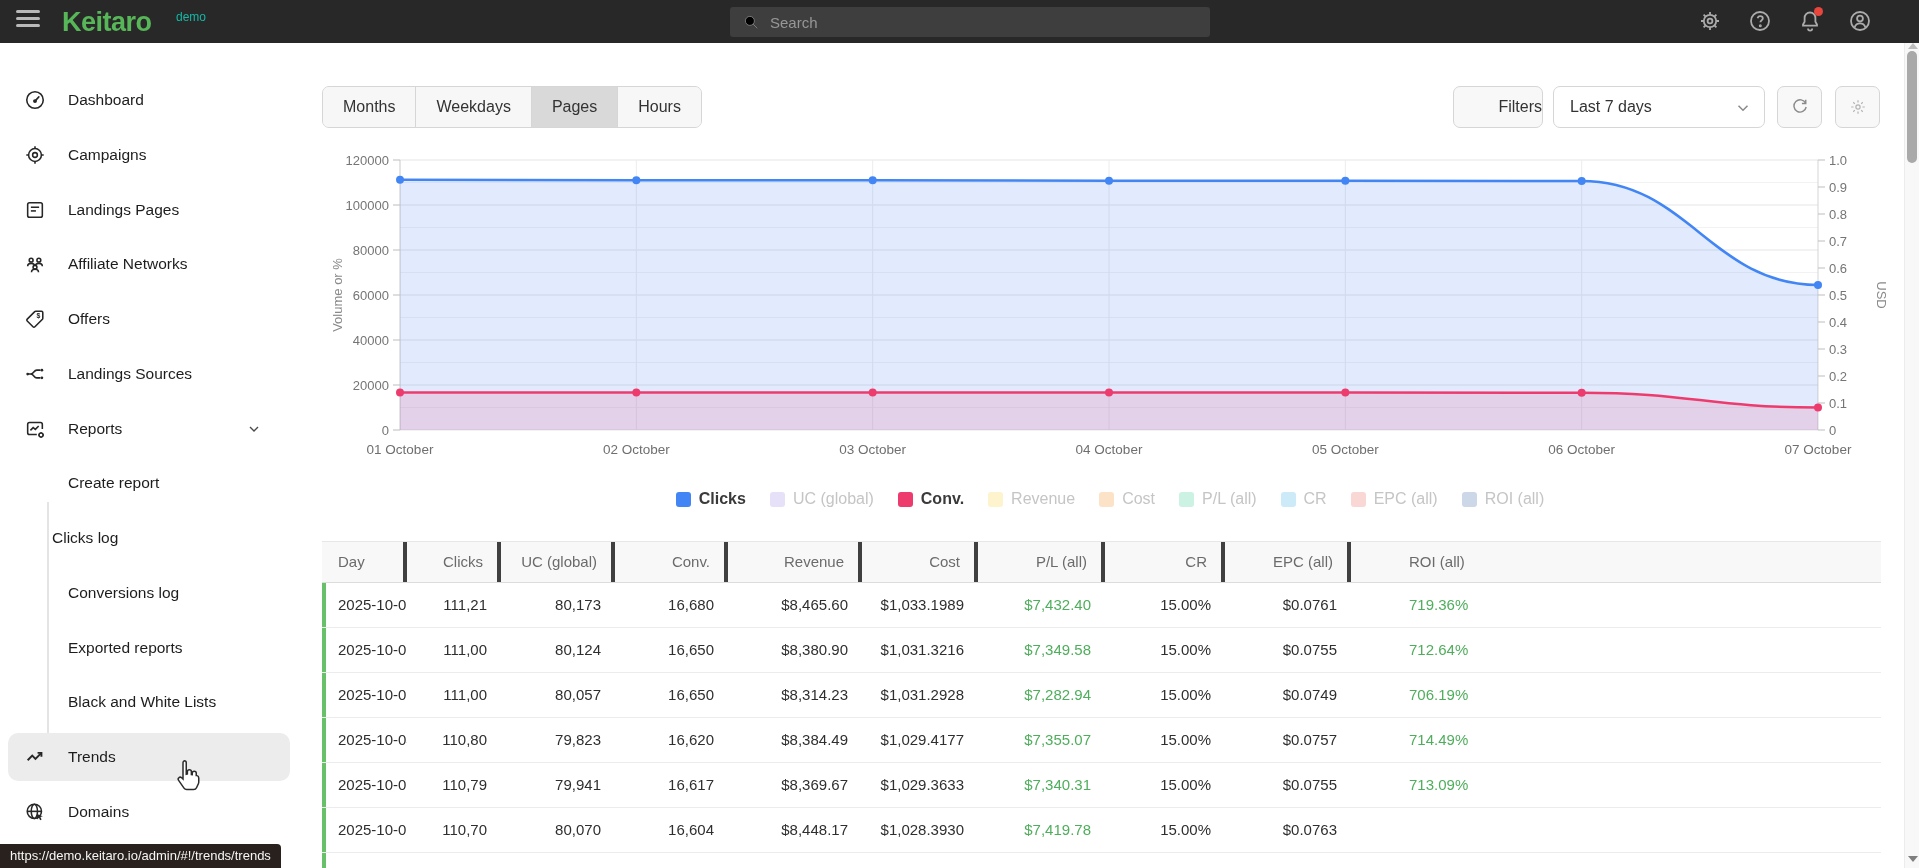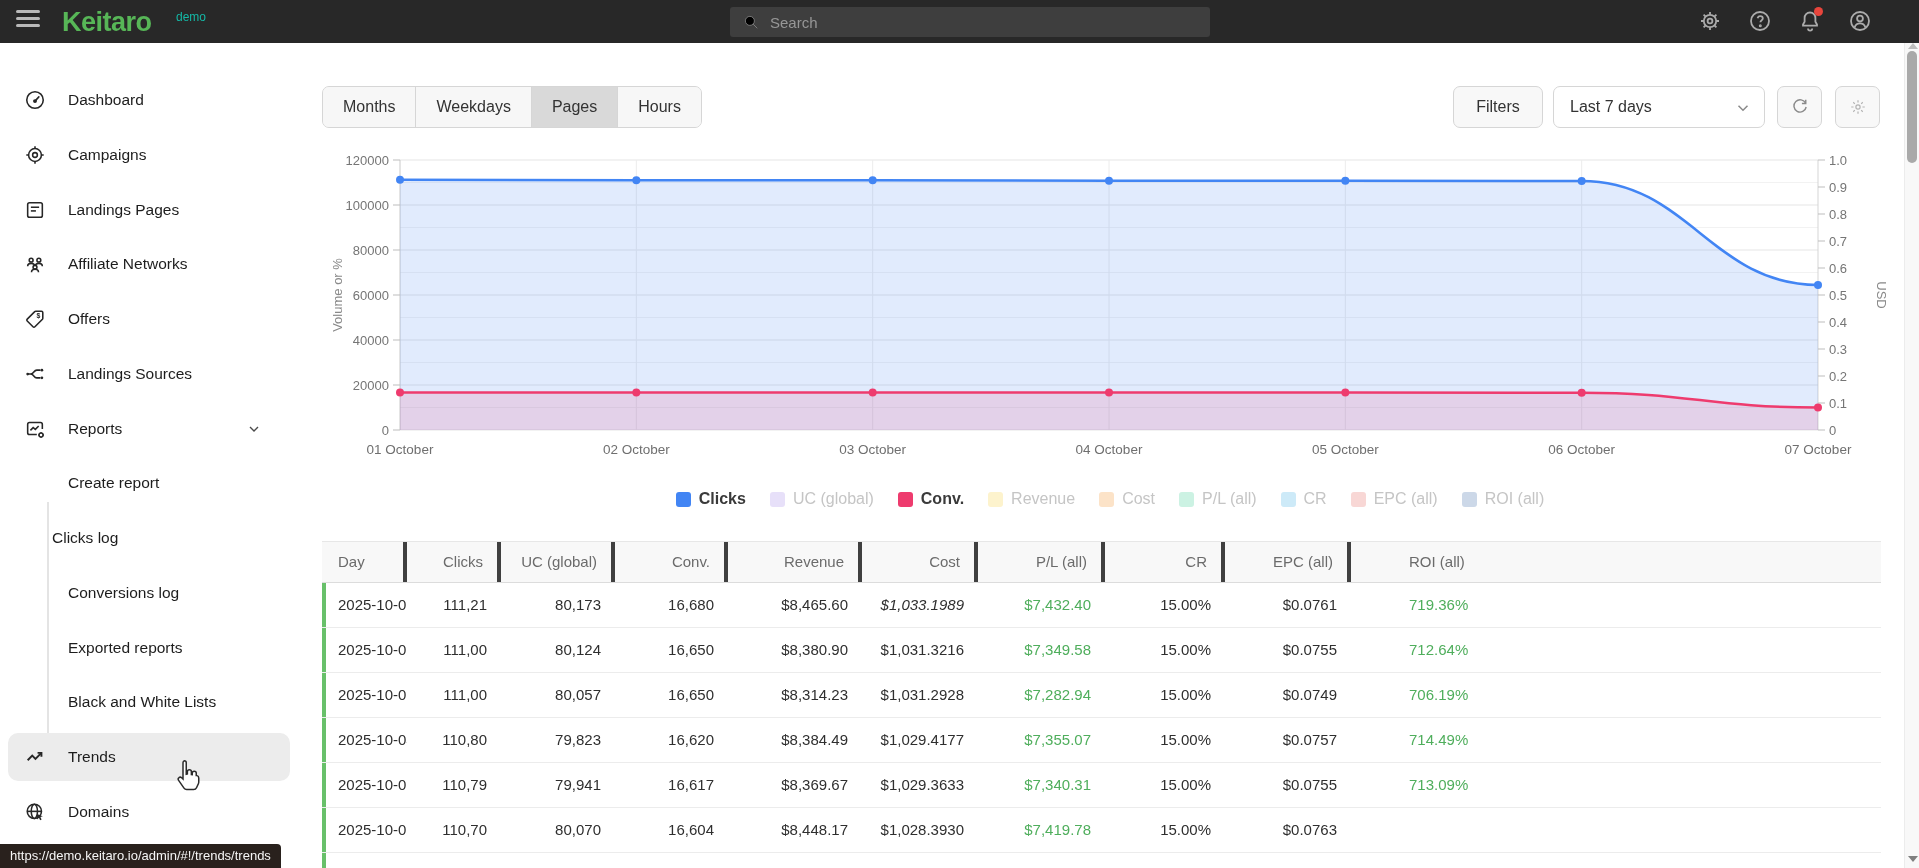--- a/index.html
+++ b/index.html
@@ -36,21 +36,21 @@
   .nav-item.pill .nav-label { left:60px; }
   .nav-chevron { position:absolute; right:38px; top:50%; margin-top:-8px; width:16px; height:16px; }
   .nav-chevron svg { width:16px; height:16px; stroke:#4a4a4a; fill:none; stroke-width:2; }
   .guide-line { position:absolute; left:47px; top:459px; width:2px; height:270px; background:#e4e4e4; }
   
   .tabs { position:absolute; left:322px; top:86px; height:42px; display:flex; border:1px solid #d6d6d6; border-radius:7px; overflow:hidden; background:#f7f7f7; }
   .tab { padding:0 20px; line-height:40px; font-size:16px; color:#333; border-right:1px solid #d6d6d6; cursor:pointer; background:#f7f7f7; white-space:nowrap; }
   .tab:last-child { border-right:none; }
   .tab.active { background:#d9d9d9; }
   .btn-filters { position:absolute; left:1453px; top:86px; width:90px; height:42px; background:#f8f8f8; border:1px solid #d6d6d6; border-radius:7px;
-    font-size:16px; color:#333; text-align:center; line-height:40px; cursor:pointer; }
+    font-size:16px; color:#333; text-align:right; line-height:40px; cursor:pointer; }
   .select-range { position:absolute; left:1553px; top:86px; width:212px; height:42px; background:#fff; border:1px solid #d6d6d6; border-radius:7px; cursor:pointer; }
   .select-range .sel-text { position:absolute; left:16px; top:50%; transform:translateY(-50%); font-size:16px; color:#333; }
   .select-range svg { position:absolute; right:12px; top:12px; width:18px; height:18px; stroke:#8a8a8a; fill:none; stroke-width:2; }
   .icon-btn { position:absolute; top:86px; width:45px; height:42px; background:#f8f8f8; border:1px solid #d6d6d6; border-radius:7px; cursor:pointer; }
   .icon-btn svg { position:absolute; left:50%; top:50%; transform:translate(-50%,-50%); width:20px; height:20px; stroke:#8a8a8a; fill:none; stroke-width:1.7; }
   .icon-btn.refresh { left:1777px; }
   .icon-btn.gear { left:1835px; }
   .icon-btn.gear svg { width:17px; height:17px; stroke:#b3b3b3; }
   
   .chart-wrap { position:absolute; left:330px; top:118px; width:1580px; height:352px; }
@@ -392,21 +392,21 @@
         <div class="th ar" style="width: 120px;">CR</div>
         <div class="th ar" style="width: 126px;">EPC (all)</div>
         <div class="th al roi-pad" style="width: 530px;">ROI (all)</div>
       </div>
       <div class="tr">
         <div class="td al day-pad" style="width: 85px;">2025-10-01</div>
         <div class="td ar" style="width: 94px;">111,21</div>
         <div class="td ar" style="width: 114px;">80,173</div>
         <div class="td ar" style="width: 113px;">16,680</div>
         <div class="td ar" style="width: 134px;">$8,465.60</div>
-        <div class="td ar" style="width: 116px; font-style: italic;">$1,033.1989</div>
+        <div class="td ar" style="width: 116px;">$1,033.1989</div>
         <div class="td ar green" style="width: 127px;">$7,432.40</div>
         <div class="td ar" style="width: 120px;">15.00%</div>
         <div class="td ar" style="width: 126px;">$0.0761</div>
         <div class="td al green roi-pad" style="width: 530px;">719.36%</div>
       </div>
       <div class="tr">
         <div class="td al day-pad" style="width: 85px;">2025-10-02</div>
         <div class="td ar" style="width: 94px;">111,00</div>
         <div class="td ar" style="width: 114px;">80,124</div>
         <div class="td ar" style="width: 113px;">16,650</div>

